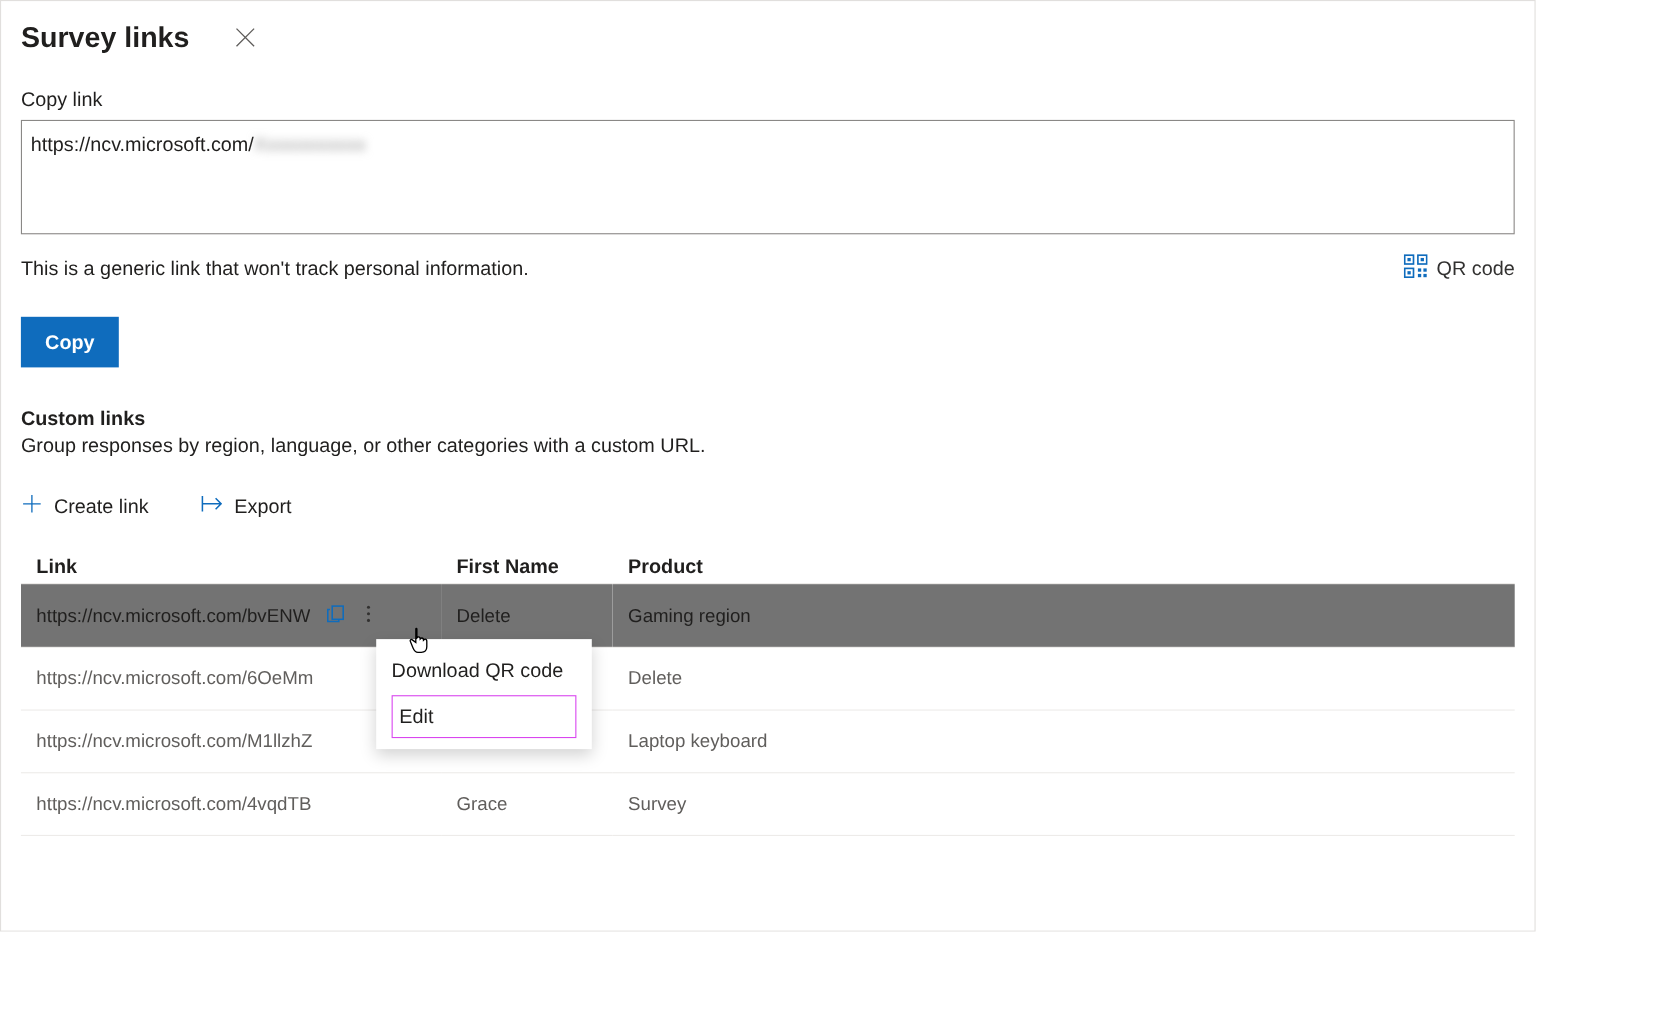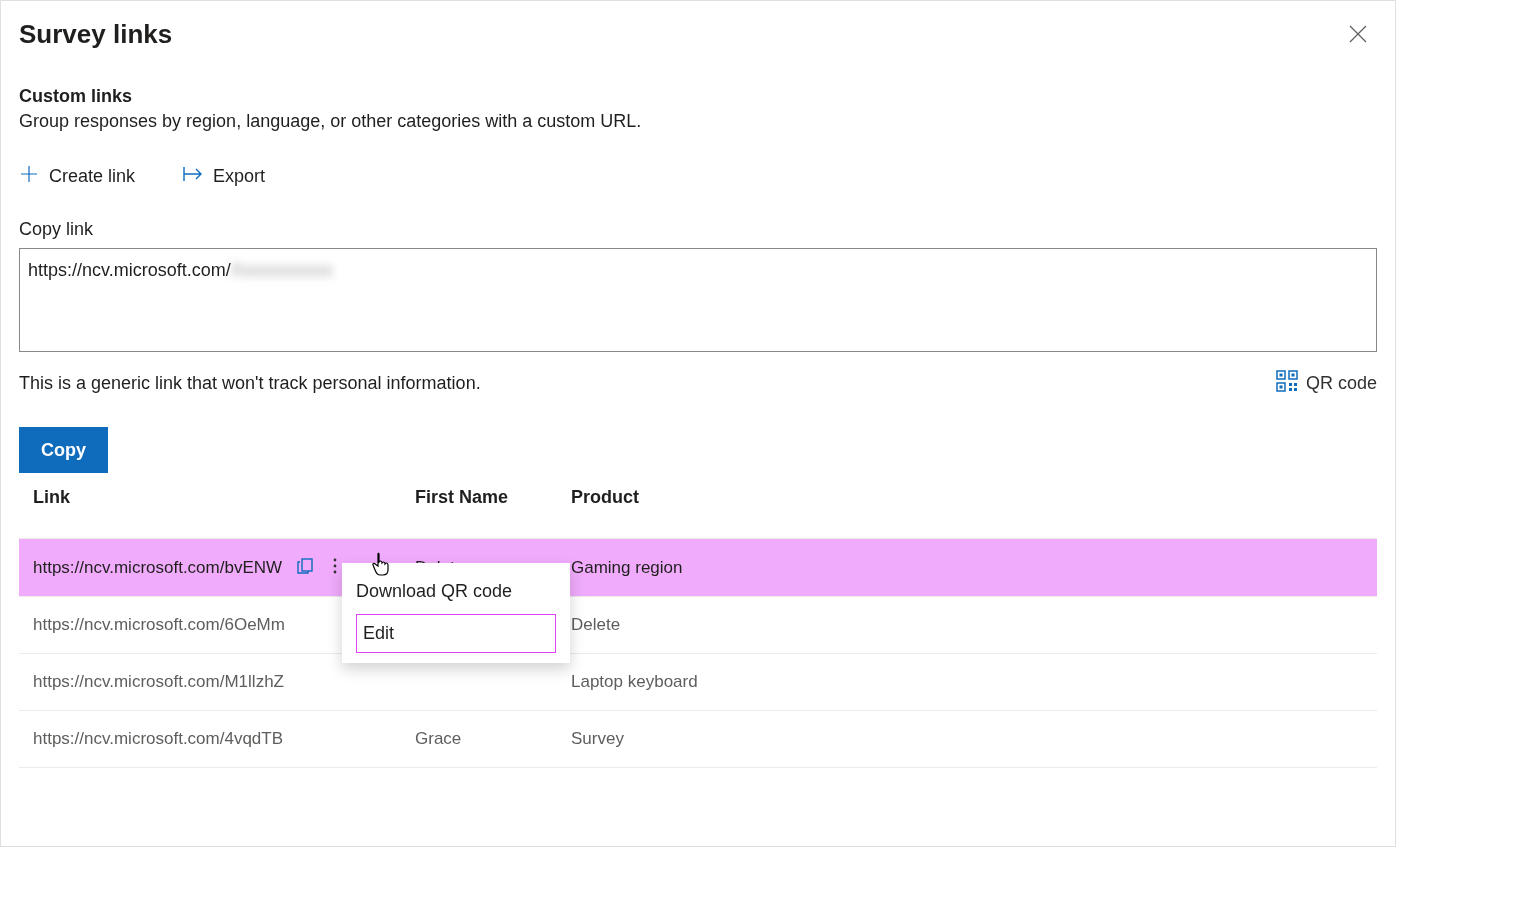--- a/index.html
+++ b/index.html
@@ -12,21 +12,20 @@
   .dialog {
     width: 1396px;
     min-height: 847px;
     border: 1px solid #e1dfdd;
     margin: 0;
     padding: 18px 0 0 0;
     position: relative;
   }
   .dialog-header {
     display: flex;
-    justify-content: space-between;
     align-items: flex-start;
     padding: 0 18px;
     gap: 38px;
   }
   .dialog-title {
     font-size: 26px;
     font-weight: 600;
     color: #201f1e;
     margin: 0;
   }
@@ -124,38 +123,38 @@
   table.links {
     width: 100%;
     border-collapse: collapse;
     table-layout: fixed;
   }
   table.links th {
     text-align: left;
     font-weight: 600;
     font-size: 18px;
     color: #201f1e;
-    padding: 14px 16px 30px 14px;
+    padding: 14px 16px 4px 14px;
     border-bottom: 1px solid #edebe9;
   }
   table.links col.col-link { width: 382px; }
   table.links col.col-first { width: 156px; }
   table.links col.col-prod { width: auto; }
   table.links td {
     font-size: 17px;
     color: #605e5c;
     padding: 18px 16px 18px 14px;
     border-bottom: 1px solid #edebe9;
     white-space: nowrap;
     overflow: hidden;
     text-overflow: ellipsis;
     vertical-align: middle;
   }
   table.links tr.hovered td {
-    background: #f0abfc;
+    background: #737373;
     color: #201f1e;
   }
   .link-cell-inner {
     display: flex;
     align-items: center;
     gap: 10px;
   }
   .link-url {
     flex: 0 0 auto;
     max-width: 272px;
@@ -172,21 +171,21 @@
     background: none; border: none; padding: 0; cursor: pointer;
     color: #0f6cbd;
     display: flex;
   }
   .row-action-btn.more { color: #323130; }
   
   .ctx-menu {
     position: absolute;
     left: 341px;
     top: 45px;
-    width: 228px;
+    width: 196px;
     background: #fff;
     box-shadow: 0 6px 14px rgba(0,0,0,0.18);
     z-index: 100;
     padding: 6px 0 8px 0;
   }
   .ctx-item {
     padding: 10px 14px 10px 14px;
     font-size: 18px;
     color: #201f1e;
     cursor: pointer;
@@ -219,43 +218,20 @@
 
   <div class="dialog-header">
     <h1 class="dialog-title">Survey links</h1>
     <button class="close-btn">
       <span>
         <svg width="18" height="18" viewBox="0 0 18 18" fill="none">
           <path d="M1 1 L17 17 M17 1 L1 17" stroke="currentColor" stroke-width="1.2"></path>
         </svg>
       </span>
     </button>
-  </div>
-
-  <div class="section">
-    <div class="custom-links-hdr">Custom links</div>
-    <p class="custom-links-sub">Group responses by region, language, or other categories with a custom URL.</p>
-    <div class="action-row">
-      <div class="action-link">
-        <span class="icon-svg">
-          <svg width="20" height="20" viewBox="0 0 20 20">
-              <path d="M10 2 V18 M2 10 H18" stroke="currentColor" stroke-width="1.2"></path>
-            </svg>
-        </span>
-        <span>Create link</span>
-      </div>
-      <div class="action-link">
-        <span class="icon-svg">
-          <svg width="22" height="20" viewBox="0 0 22 20">
-              <path d="M3 3 V17 M3 10 H20 M15 5 L20 10 L15 15" stroke="currentColor" stroke-width="1.4" fill="none"></path>
-            </svg>
-        </span>
-        <span>Export</span>
-      </div>
-    </div>
   </div>
 
   <div class="section">
     <div class="section-label">Copy link</div>
     <div class="link-textarea">
       <span>https://ncv.microsoft.com/</span><span class="blur-tail">Xxxxxxxxxxx</span>
     </div>
     <div class="helper-row">
       <span class="helper-text">This is a generic link that won't track personal information.</span>
       <div class="qr-link">
@@ -270,20 +246,43 @@
             <rect x="13" y="13" width="3" height="3" fill="currentColor"></rect>
             <rect x="18" y="13" width="3" height="3" fill="currentColor"></rect>
             <rect x="13" y="18" width="3" height="3" fill="currentColor"></rect>
             <rect x="18" y="18" width="3" height="3" fill="currentColor"></rect>
           </svg>
         </span>
         <span>QR code</span>
       </div>
     </div>
     <button class="copy-btn">Copy</button>
+  </div>
+
+  <div class="section">
+    <div class="custom-links-hdr">Custom links</div>
+    <p class="custom-links-sub">Group responses by region, language, or other categories with a custom URL.</p>
+    <div class="action-row">
+      <div class="action-link">
+        <span class="icon-svg">
+          <svg width="20" height="20" viewBox="0 0 20 20">
+              <path d="M10 2 V18 M2 10 H18" stroke="currentColor" stroke-width="1.2"></path>
+            </svg>
+        </span>
+        <span>Create link</span>
+      </div>
+      <div class="action-link">
+        <span class="icon-svg">
+          <svg width="22" height="20" viewBox="0 0 22 20">
+              <path d="M3 3 V17 M3 10 H20 M15 5 L20 10 L15 15" stroke="currentColor" stroke-width="1.4" fill="none"></path>
+            </svg>
+        </span>
+        <span>Export</span>
+      </div>
+    </div>
   </div>
 
   <div class="table-wrap">
     <table class="links">
       <colgroup>
         <col class="col-link">
           <col class="col-first">
           <col class="col-prod">
       </colgroup>
       <thead>

